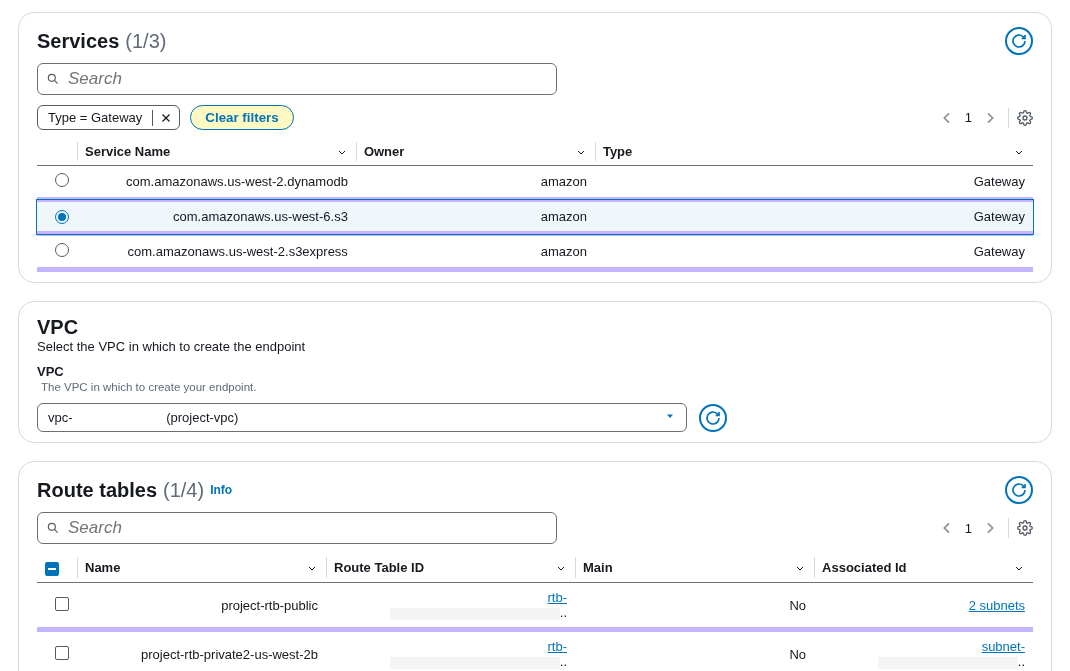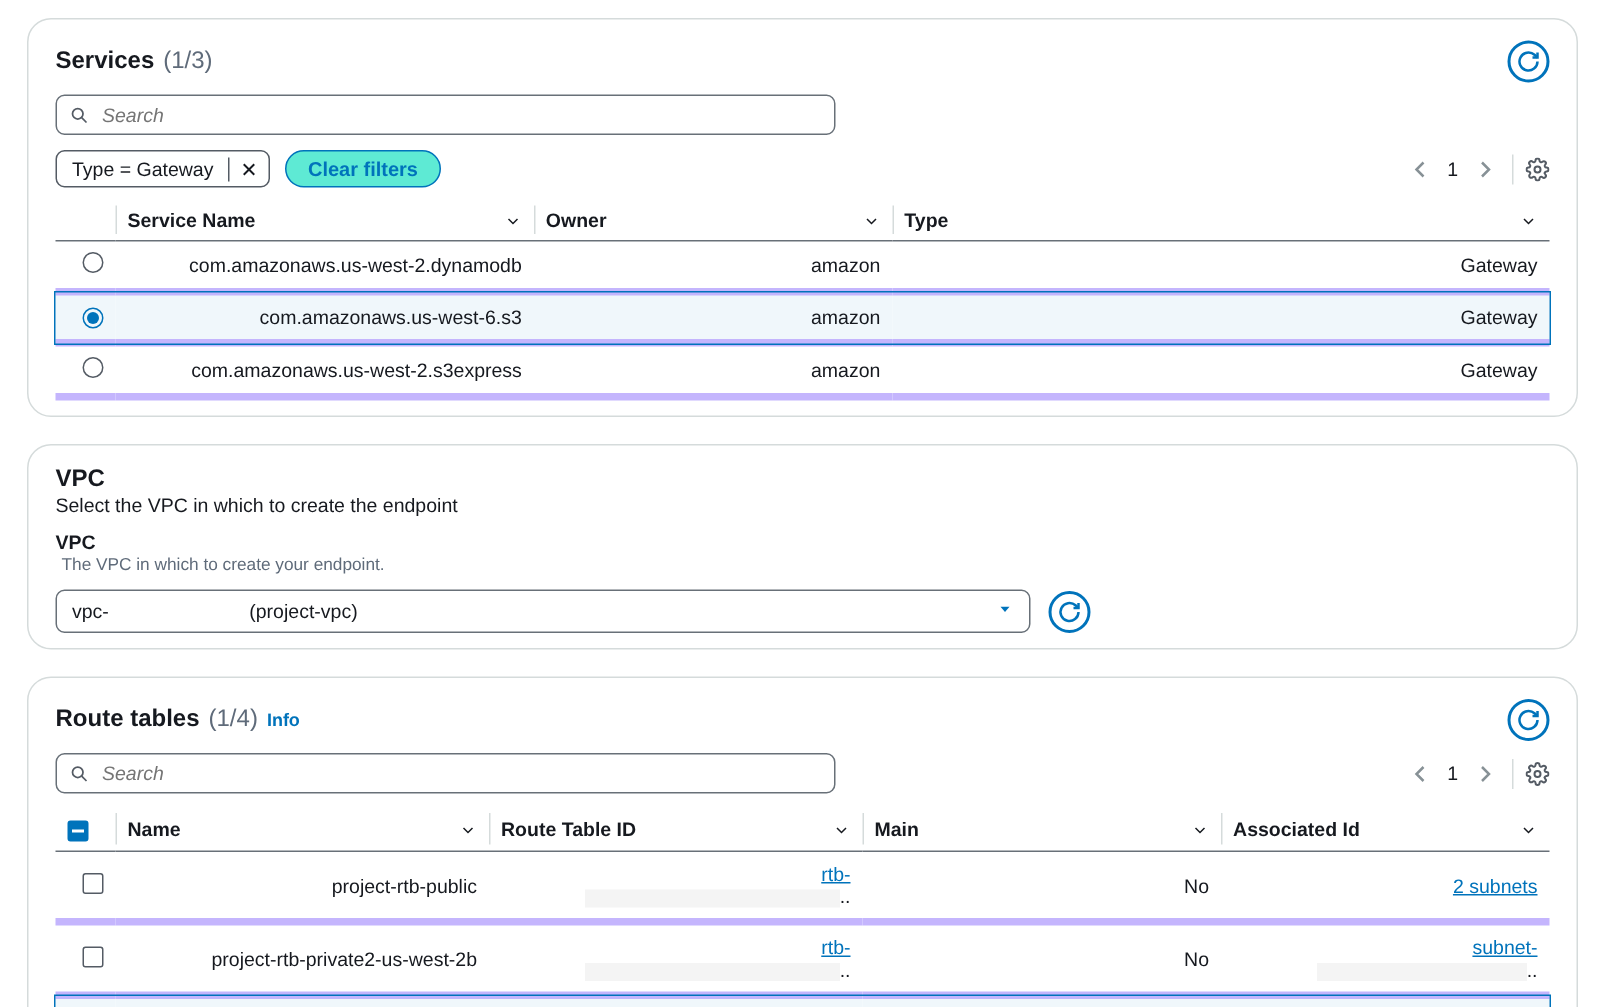--- a/index.html
+++ b/index.html
@@ -17,53 +17,53 @@
     padding: 14px 18px 10px;
     background: #fff;
     margin-bottom: 18px;
     position: relative;
   }
   .header-row {
     display: flex;
     align-items: center;
     margin-bottom: 8px;
   }
-  .panel-title { font-size: 16px; font-weight: 700; }
+  .panel-title { font-size: 20px; font-weight: 700; }
   .count { color: #5f6b7a; font-weight: 400; }
   .flex-spacer { flex: 1; }
   .refresh-ico {
     width: 28px; height: 28px; border: 2px solid #0073bb; border-radius: 50%;
     display: flex; align-items: center; justify-content: center;
     cursor: pointer; color: #0073bb;
   }
   .refresh-ico svg { width: 16px; height: 16px; }
   .search-box {
     display: flex; align-items: center;
     border: 1px solid #687078; border-radius: 6px;
     padding: 4px 8px; width: 520px; max-width: 100%;
     margin-bottom: 10px;
   }
   .search-box svg { width: 14px; height: 14px; margin-right: 6px; flex-shrink:0; color:#545b64;}
   .search-box input {
-    border: none; outline: none; font-style: italic; font-size: 13px; width: 100%; color:#545b64;
+    border: none; outline: none; font-style: italic; font-size: 17px; width: 100%; color:#545b64;
   }
   .filter-row { display: flex; align-items: center; gap: 10px; margin-bottom: 8px; }
   .chip {
     display: flex; align-items: center;
     border: 1px solid #545b64; border-radius: 6px; overflow: hidden;
   }
   .chip-label { padding: 4px 10px; font-size: 13px; }
   .chip-close {
     border-left: 1px solid #545b64; padding: 2px 7px; cursor: pointer;
     display:flex; align-items:center; justify-content:center;
   }
   .chip-close svg { width: 12px; height: 12px; }
   .clear-link {
     color: #0073bb; font-weight: 600; border: 1px solid #0073bb; border-radius: 14px;
-    padding: 4px 14px; cursor: pointer; background:#5eead4;
+    padding: 4px 14px; cursor: pointer; background:#fef9c3;
   }
   .pager { display: flex; align-items: center; gap: 8px; }
   .pager .nav { color: #879196; cursor: pointer; padding: 2px; display:flex;}
   .pager .page { font-weight: 400; }
   .pager .nav svg, .gear-wrap svg { width:16px; height:16px; }
   .pager-divider { width:1px; height:20px; background:#d5dbdb; }
   .gear-wrap { cursor:pointer; color:#545b64; display:flex;}
 
   table { width: 100%; border-collapse: collapse; }
   thead th {

